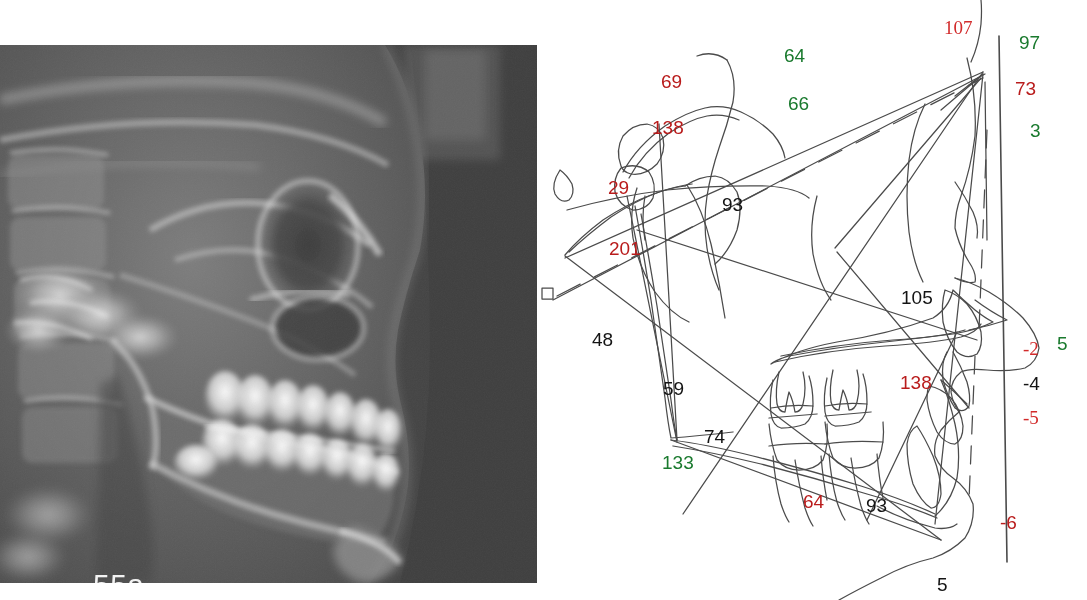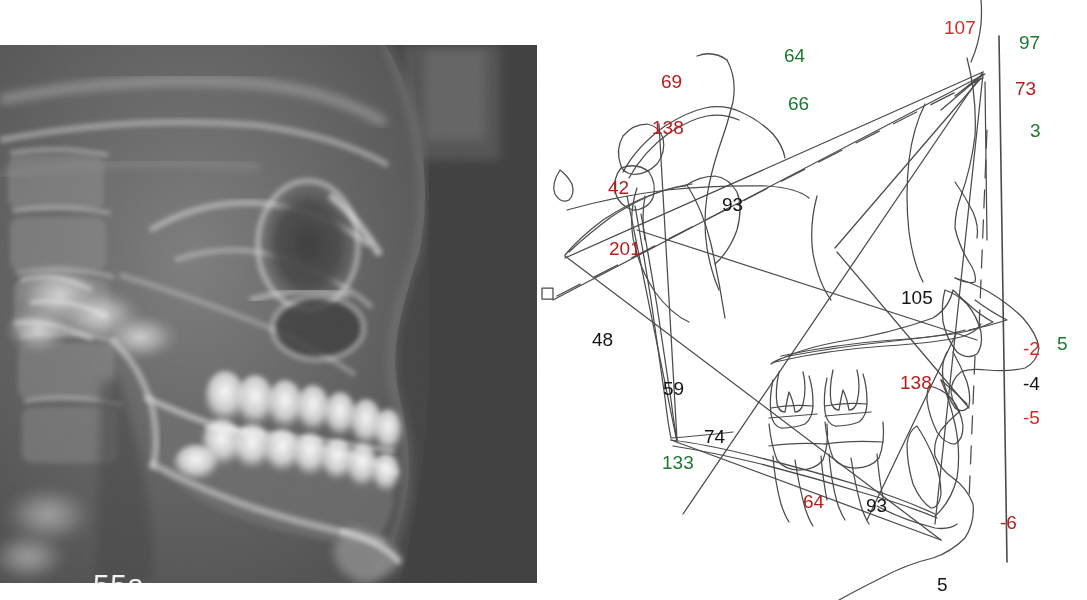--- a/index.html
+++ b/index.html
@@ -16,21 +16,21 @@
            letter-spacing:.5px;line-height:1;}
 
   
   #panel-b{position:absolute;left:537px;top:0;width:550px;height:600px;background:#fff;}
   #panel-b svg{position:absolute;left:0;top:0;}
 
   .num{position:absolute;font-size:19px;line-height:1;white-space:nowrap;
        font-family:"Liberation Sans",sans-serif;}
   .n-blue{color:#b91c1c;}
   .n-green{color:#1a7a2e;}
-  .n-red{color:#d22b2b;}
+  .n-red{color:#d22b2b;font-family:Liberation Serif, serif;}
   .n-black{color:#141414;text-align:center;}
 </style>
 </head>
 <body>
 
 <div id="figure">
 
   <div id="panel-a">
     <svg width="537" height="538" viewBox="0 0 537 538">
       <defs>
@@ -334,21 +334,21 @@
 
   <div id="measurements">
     <span class="num n-red" style="left:944px;top:18px">107</span>
     <span class="num n-green" style="left:1019px;top:33px">97</span>
     <span class="num n-blue" style="left:1015px;top:79px">73</span>
     <span class="num n-green" style="left:1030px;top:121px">3</span>
     <span class="num n-green" style="left:784px;top:46px">64</span>
     <span class="num n-green" style="left:788px;top:94px">66</span>
     <span class="num n-blue" style="left:661px;top:72px">69</span>
     <span class="num n-blue" style="left:652px;top:118px">138</span>
-    <span class="num n-blue" style="left:608px;top:178px">42</span>
+    <span class="num n-blue" style="left:608px;top:178px">29</span>
     <span class="num n-blue" style="left:609px;top:239px">201</span>
     <span class="num n-black" style="left:722px;top:195px">93</span>
     <span class="num n-black" style="left:901px;top:288px">105</span>
     <span class="num n-blue" style="left:900px;top:373px">138</span>
     <span class="num n-black" style="left:592px;top:330px">48</span>
     <span class="num n-black" style="left:663px;top:379px">59</span>
     <span class="num n-black" style="left:704px;top:427px">74</span>
     <span class="num n-green" style="left:662px;top:453px">133</span>
     <span class="num n-blue" style="left:803px;top:492px">64</span>
     <span class="num n-black" style="left:866px;top:496px">93</span>

